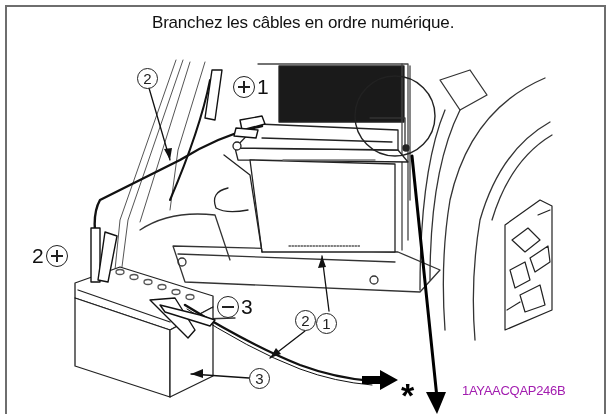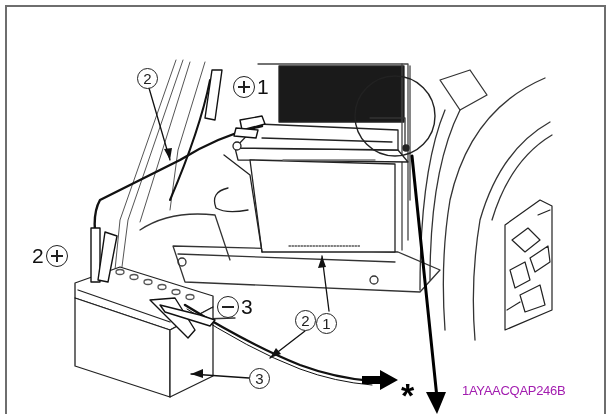--- a/index.html
+++ b/index.html
@@ -138,20 +138,21 @@
     </g>
 
     <path d="M412 156 L437 398" stroke="#000" stroke-width="3"></path>
     <path d="M426 392 L446 392 L437 414 Z" fill="#000" stroke="none"></path>
 
     <path d="M362 376 L380 376 L380 370 L398 380 L380 390 L380 384 L362 384 Z" fill="#000" stroke="none"></path>
   </g>
 </svg>
 
 <div class="instructions">
+  <div>Branchez les câbles en ordre numérique.</div>
 </div>
 
 <div class="label" style="left:137px;top:66px;">
   <span class="circled">2</span>
 </div>
 
 <div class="label" style="left:231px;top:74px;background:#fff;padding:1px 2px;">
   <span class="sym plus"></span><span class="num">1</span>
 </div>
 

